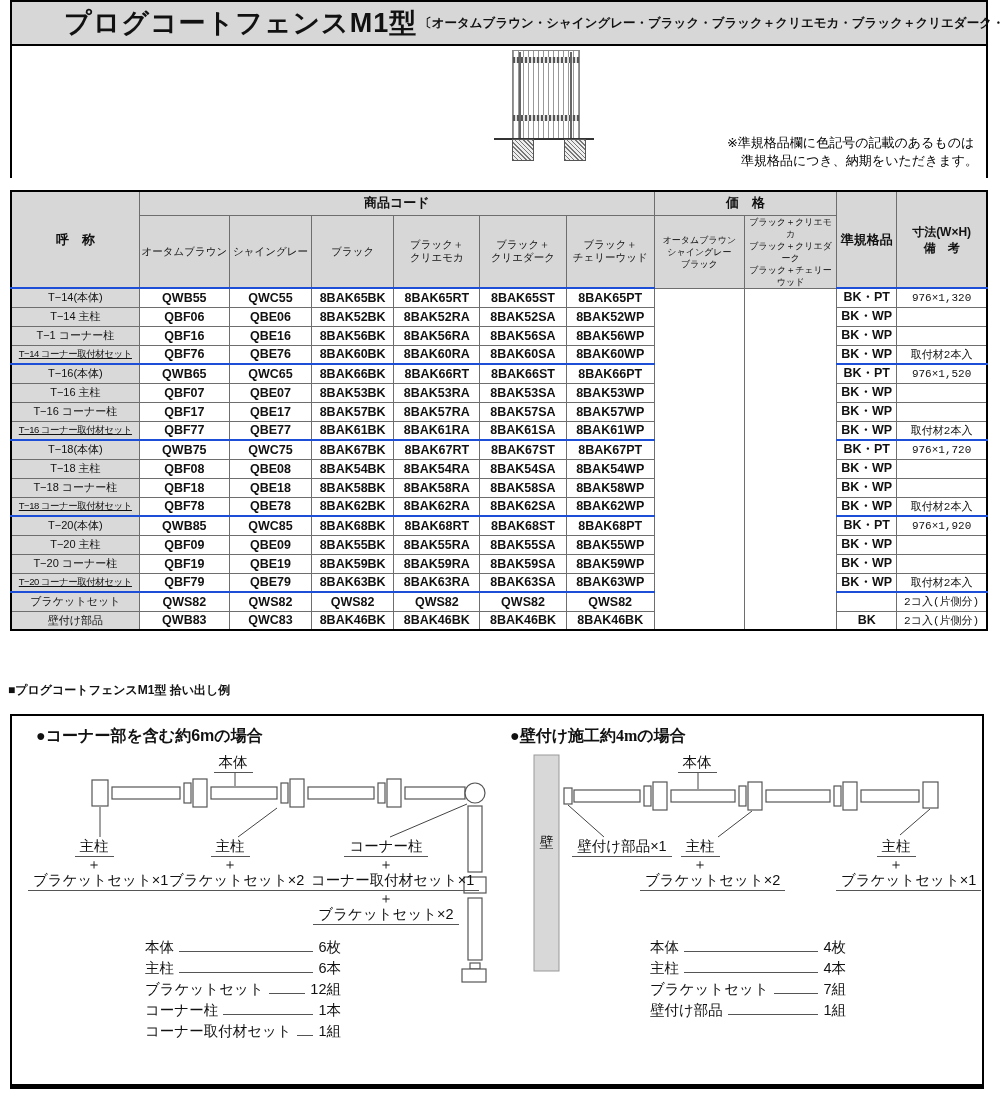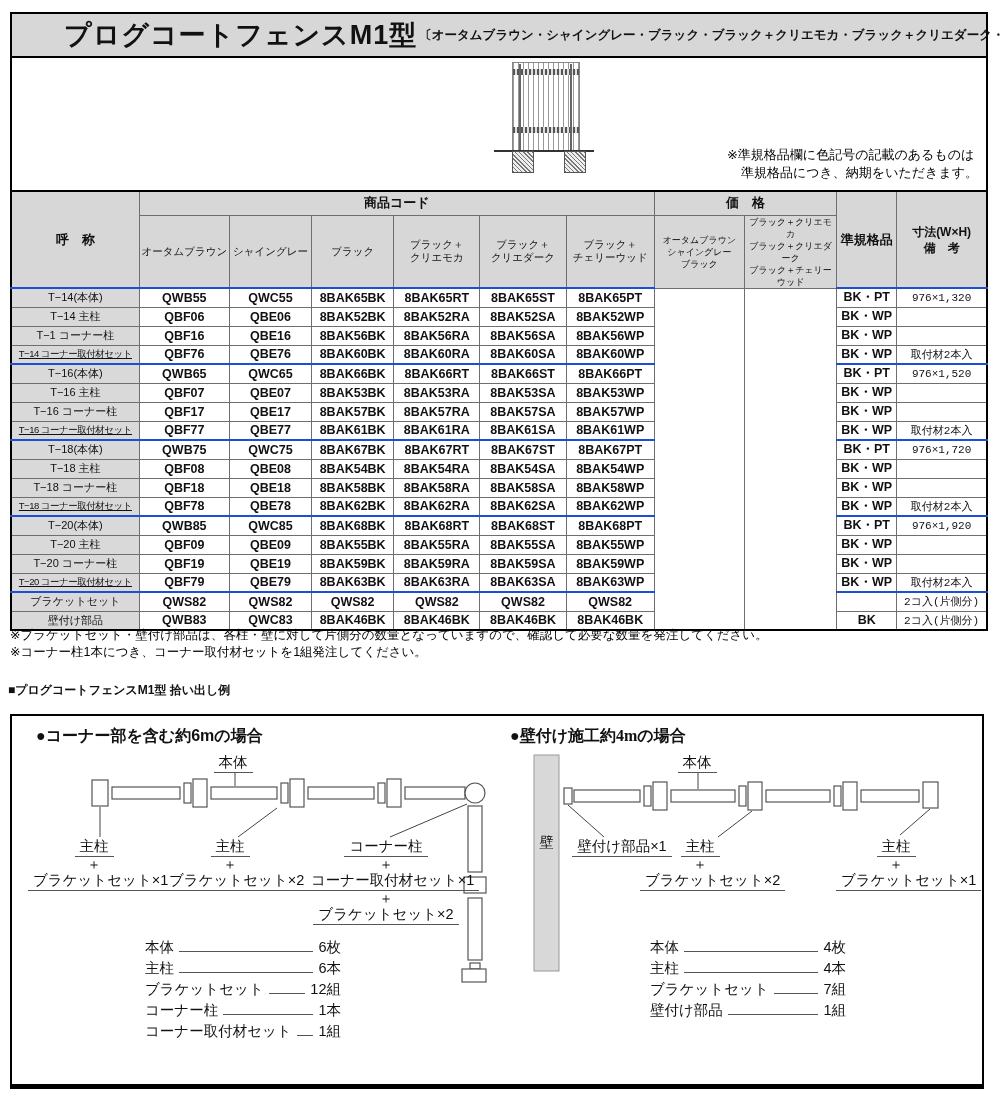--- a/index.html
+++ b/index.html
@@ -4,21 +4,21 @@
 <style>
   html,body { margin:0; padding:0; background:#f2f2f2; }
   .page {
     position:relative; width:1000px; height:1114px; background:#ffffff;
     font-family:"Liberation Sans","DejaVu Sans",sans-serif; color:#111;
     overflow:hidden; margin:0 auto;
   }
   .pre { white-space:pre-line; }
 
   
-  .main-box { position:absolute; left:10px; top:12px; width:974px; height:176px;
+  .main-box { position:absolute; left:10px; top:0; width:974px; height:176px;
     border:2px solid #000; border-bottom:none; }
   .title-bar { height:42px; background:#d7d7d7; border-bottom:2px solid #000;
     display:flex; align-items:center; padding-left:52px; }
   .title-main { font-size:27px; font-weight:bold; letter-spacing:1px; white-space:nowrap; }
   .title-sub { font-size:12.5px; font-weight:bold; margin-left:2px; white-space:nowrap; }
 
   .fence-area { position:relative; height:132px; background:#fff;margin-left:42px; }
   .fence-panel { position:absolute; left:458px; top:4px; width:66px; height:88px;
     border:1px solid #888;
     background:repeating-linear-gradient(to right,#999 0 1px,#fff 1px 5px); }
@@ -391,24 +391,20 @@
           <td class="code">8BAK46BK</td>
           <td class="code">8BAK46BK</td>
           <td class="price"></td>
           <td class="price"></td>
           <td class="semi">BK</td>
           <td class="note">2コ入(片側分)</td>
         </tr>
       </tbody>
   </table>
 
-  <div class="footnotes">
-    <div>※ブラケットセット・壁付け部品は、各柱・壁に対して片側分の数量となっていますので、確認して必要な数量を発注してください。</div>
-    <div>※コーナー柱1本につき、コーナー取付材セットを1組発注してください。</div>
-  </div>
 
   <div class="section-heading">■プログコートフェンスM1型 拾い出し例</div>
 
   <div class="example-box">
     <svg class="dg" width="966" height="360" viewBox="0 0 966 360">
 
       <g stroke="#555" fill="#fff" stroke-width="1.2">
         <rect x="80" y="64" width="16" height="26"></rect>
         <rect x="100" y="71" width="68" height="12"></rect>
         <rect x="172" y="67" width="7" height="20"></rect>

